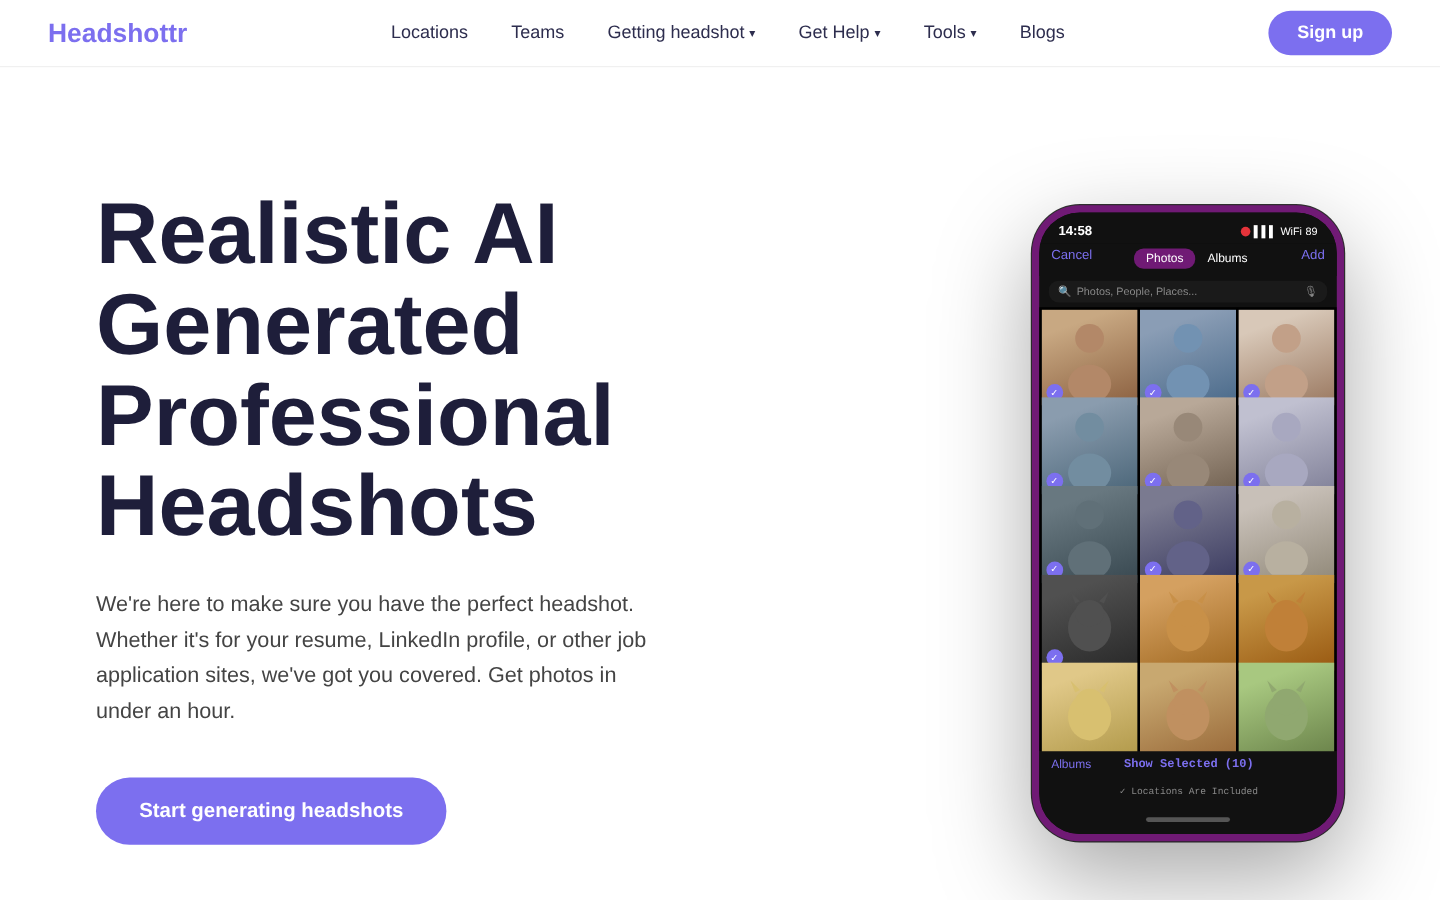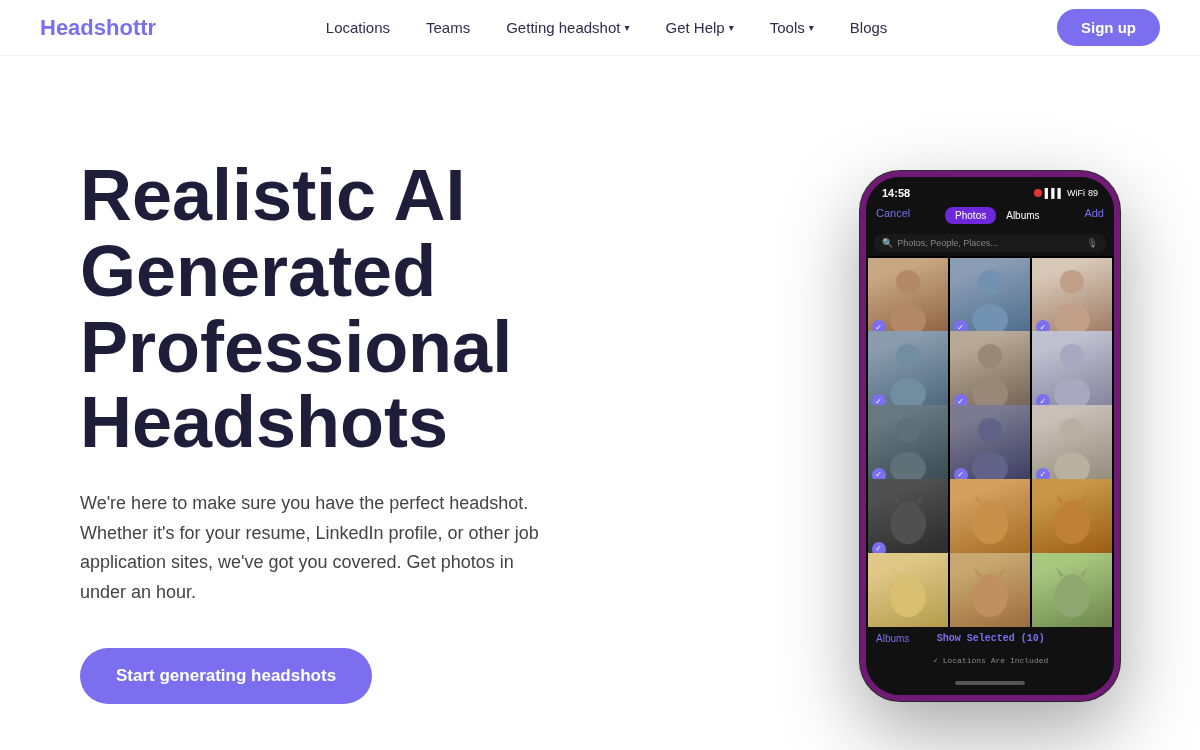--- a/index.html
+++ b/index.html
@@ -62,21 +62,21 @@
     
     .photos-header {
       background: #111; padding: 4px 10px 6px;
       display: flex; justify-content: space-between; flex-shrink: 0; gap: 28px;
     }
     .photos-header .ph-cancel { color: #7c6fef; font-size: 11px; }
     .photos-header .ph-tabs { display: flex; gap: 0; }
     .photos-header .ph-tab {
       padding: 3px 10px; font-size: 10px; color: #fff; border-radius: 8px;
     }
-    .photos-header .ph-tab.active { background: #6d28d9; }
+    .photos-header .ph-tab.active { background: #701a75; }
     .photos-header .ph-add { color: #7c6fef; font-size: 11px; }
 
     
     .photos-search {
       background: #1a1a1a; margin: 4px 8px; border-radius: 8px;
       display: flex; align-items: center; padding: 4px 8px; flex-shrink: 0;
     }
     .photos-search .search-icon { color: #888; font-size: 9px; margin-right: 4px; }
     .photos-search .search-text { color: #888; font-size: 9px; }
     .photos-search .mic-icon { margin-left: auto; color: #888; font-size: 9px; }

